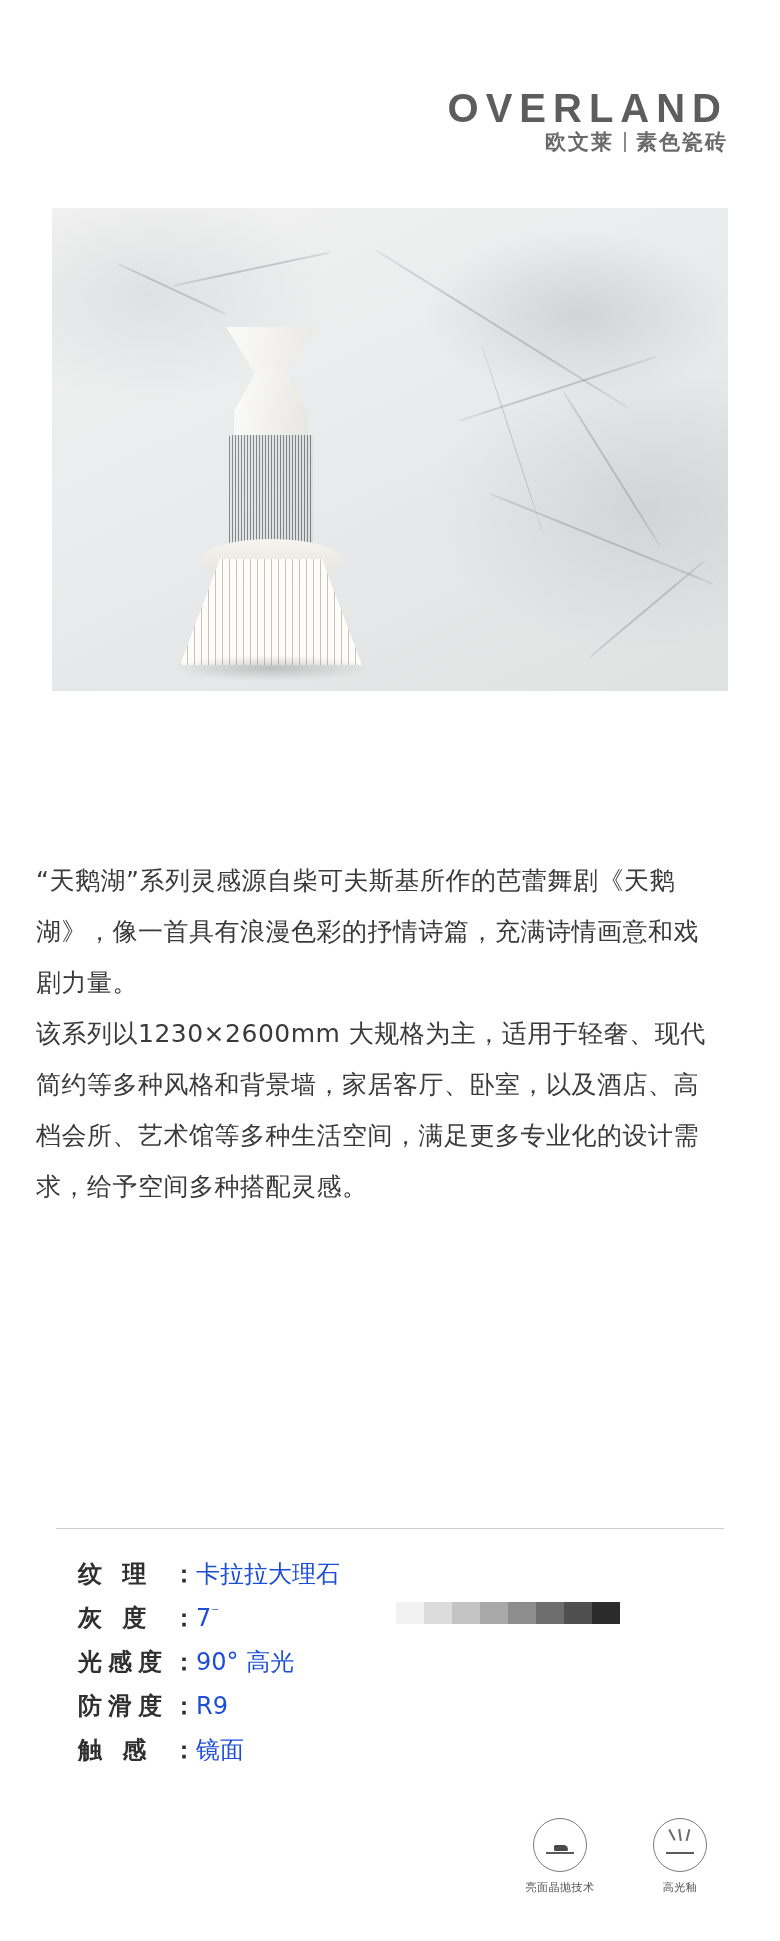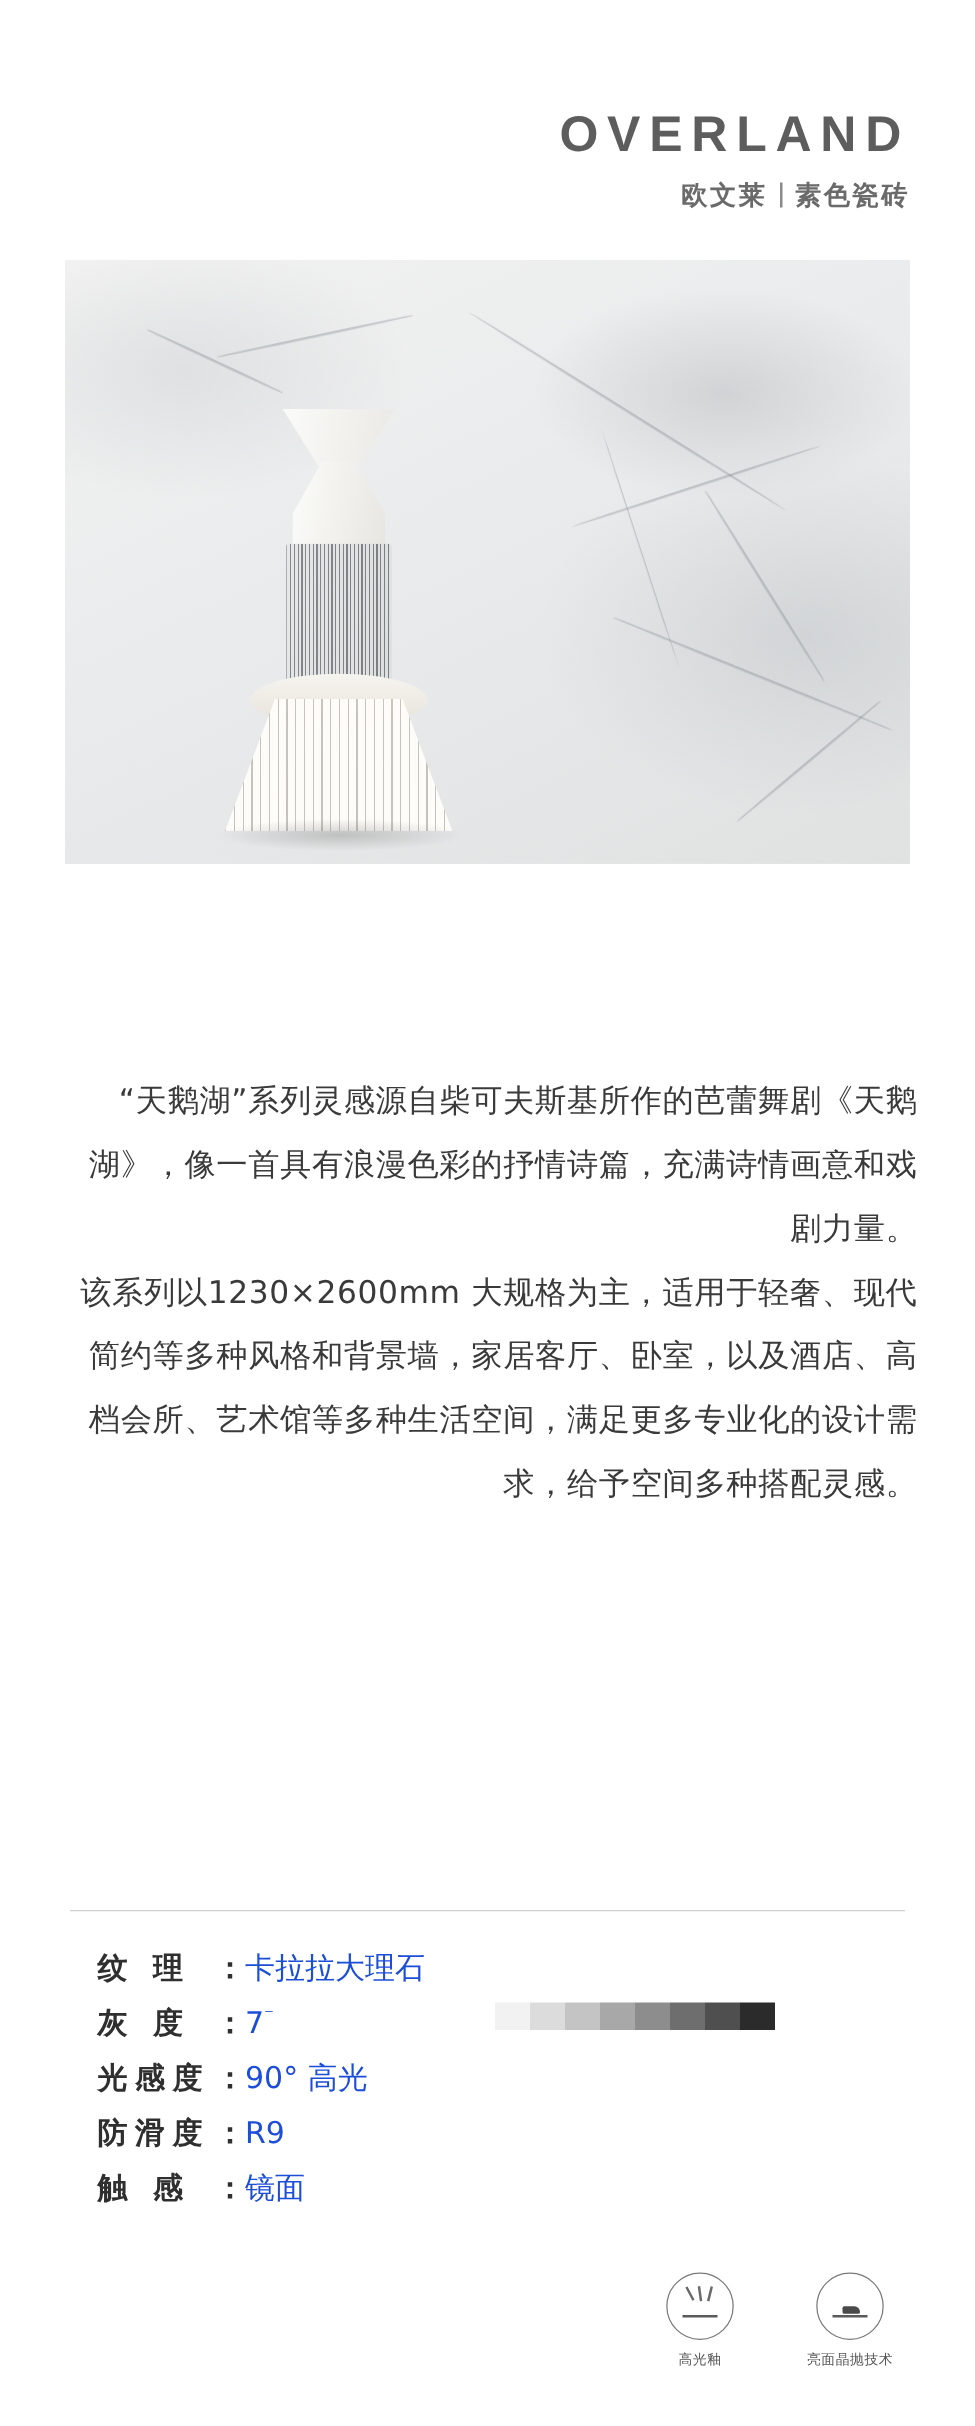--- a/index.html
+++ b/index.html
@@ -32,21 +32,20 @@
   }
   .brand-name {
     font-size: 40px;
     letter-spacing: 7px;
     font-weight: 700;
     color: #5d5d5d;
     line-height: 1;
     font-family: "Liberation Sans", sans-serif;
   }
   .brand-sub {
-    margin-top: 14px;
     font-size: 21px;
     letter-spacing: 2px;
     color: #6a6a6a;
     font-weight: 700;
     font-family: "DejaVu Sans", sans-serif;
     display: flex;
     justify-content: flex-end;
     align-items: center;
     gap: 10px;
   }
@@ -183,29 +182,28 @@
   .rule {
     margin-top: 16px;
     height: 1px;
     background: #cfcfcf;
     width: 100%;
   }
 
   
   .desc {
     position: absolute;
-    left: 52px;
+    left: 36px;
     top: 855px;
     width: 682px;
     font-family: "DejaVu Sans", sans-serif;
     font-size: 25px;
     line-height: 51px;
     color: #3a3a3a;
     letter-spacing: 0.5px;
-    text-align: right;
   }
   .desc p { margin: 0; }
 
   
   .info-title {
     position: absolute;
     left: 60px;
     top: 1466px;
     font-size: 30px;
     font-weight: 700;
@@ -413,28 +411,28 @@
       <span class="spec-value">镜面</span>
     </div>
   </div>
 
   <div class="gray-scale"></div>
 
   <div class="badges">
     <div class="badge">
       <div class="badge-circle">
         <span class="line-base"></span>
+        <span class="blob"></span>
+      </div>
+      <div class="badge-label">亮面晶抛技术</div>
+    </div>
+    <div class="badge">
+      <div class="badge-circle">
+        <span class="line-base"></span>
         <span class="ray r1"></span>
         <span class="ray r2"></span>
         <span class="ray r3"></span>
       </div>
       <div class="badge-label">高光釉</div>
     </div>
-    <div class="badge">
-      <div class="badge-circle">
-        <span class="line-base"></span>
-        <span class="blob"></span>
-      </div>
-      <div class="badge-label">亮面晶抛技术</div>
-    </div>
   </div>
 
 </div>
 
 </body></html>

